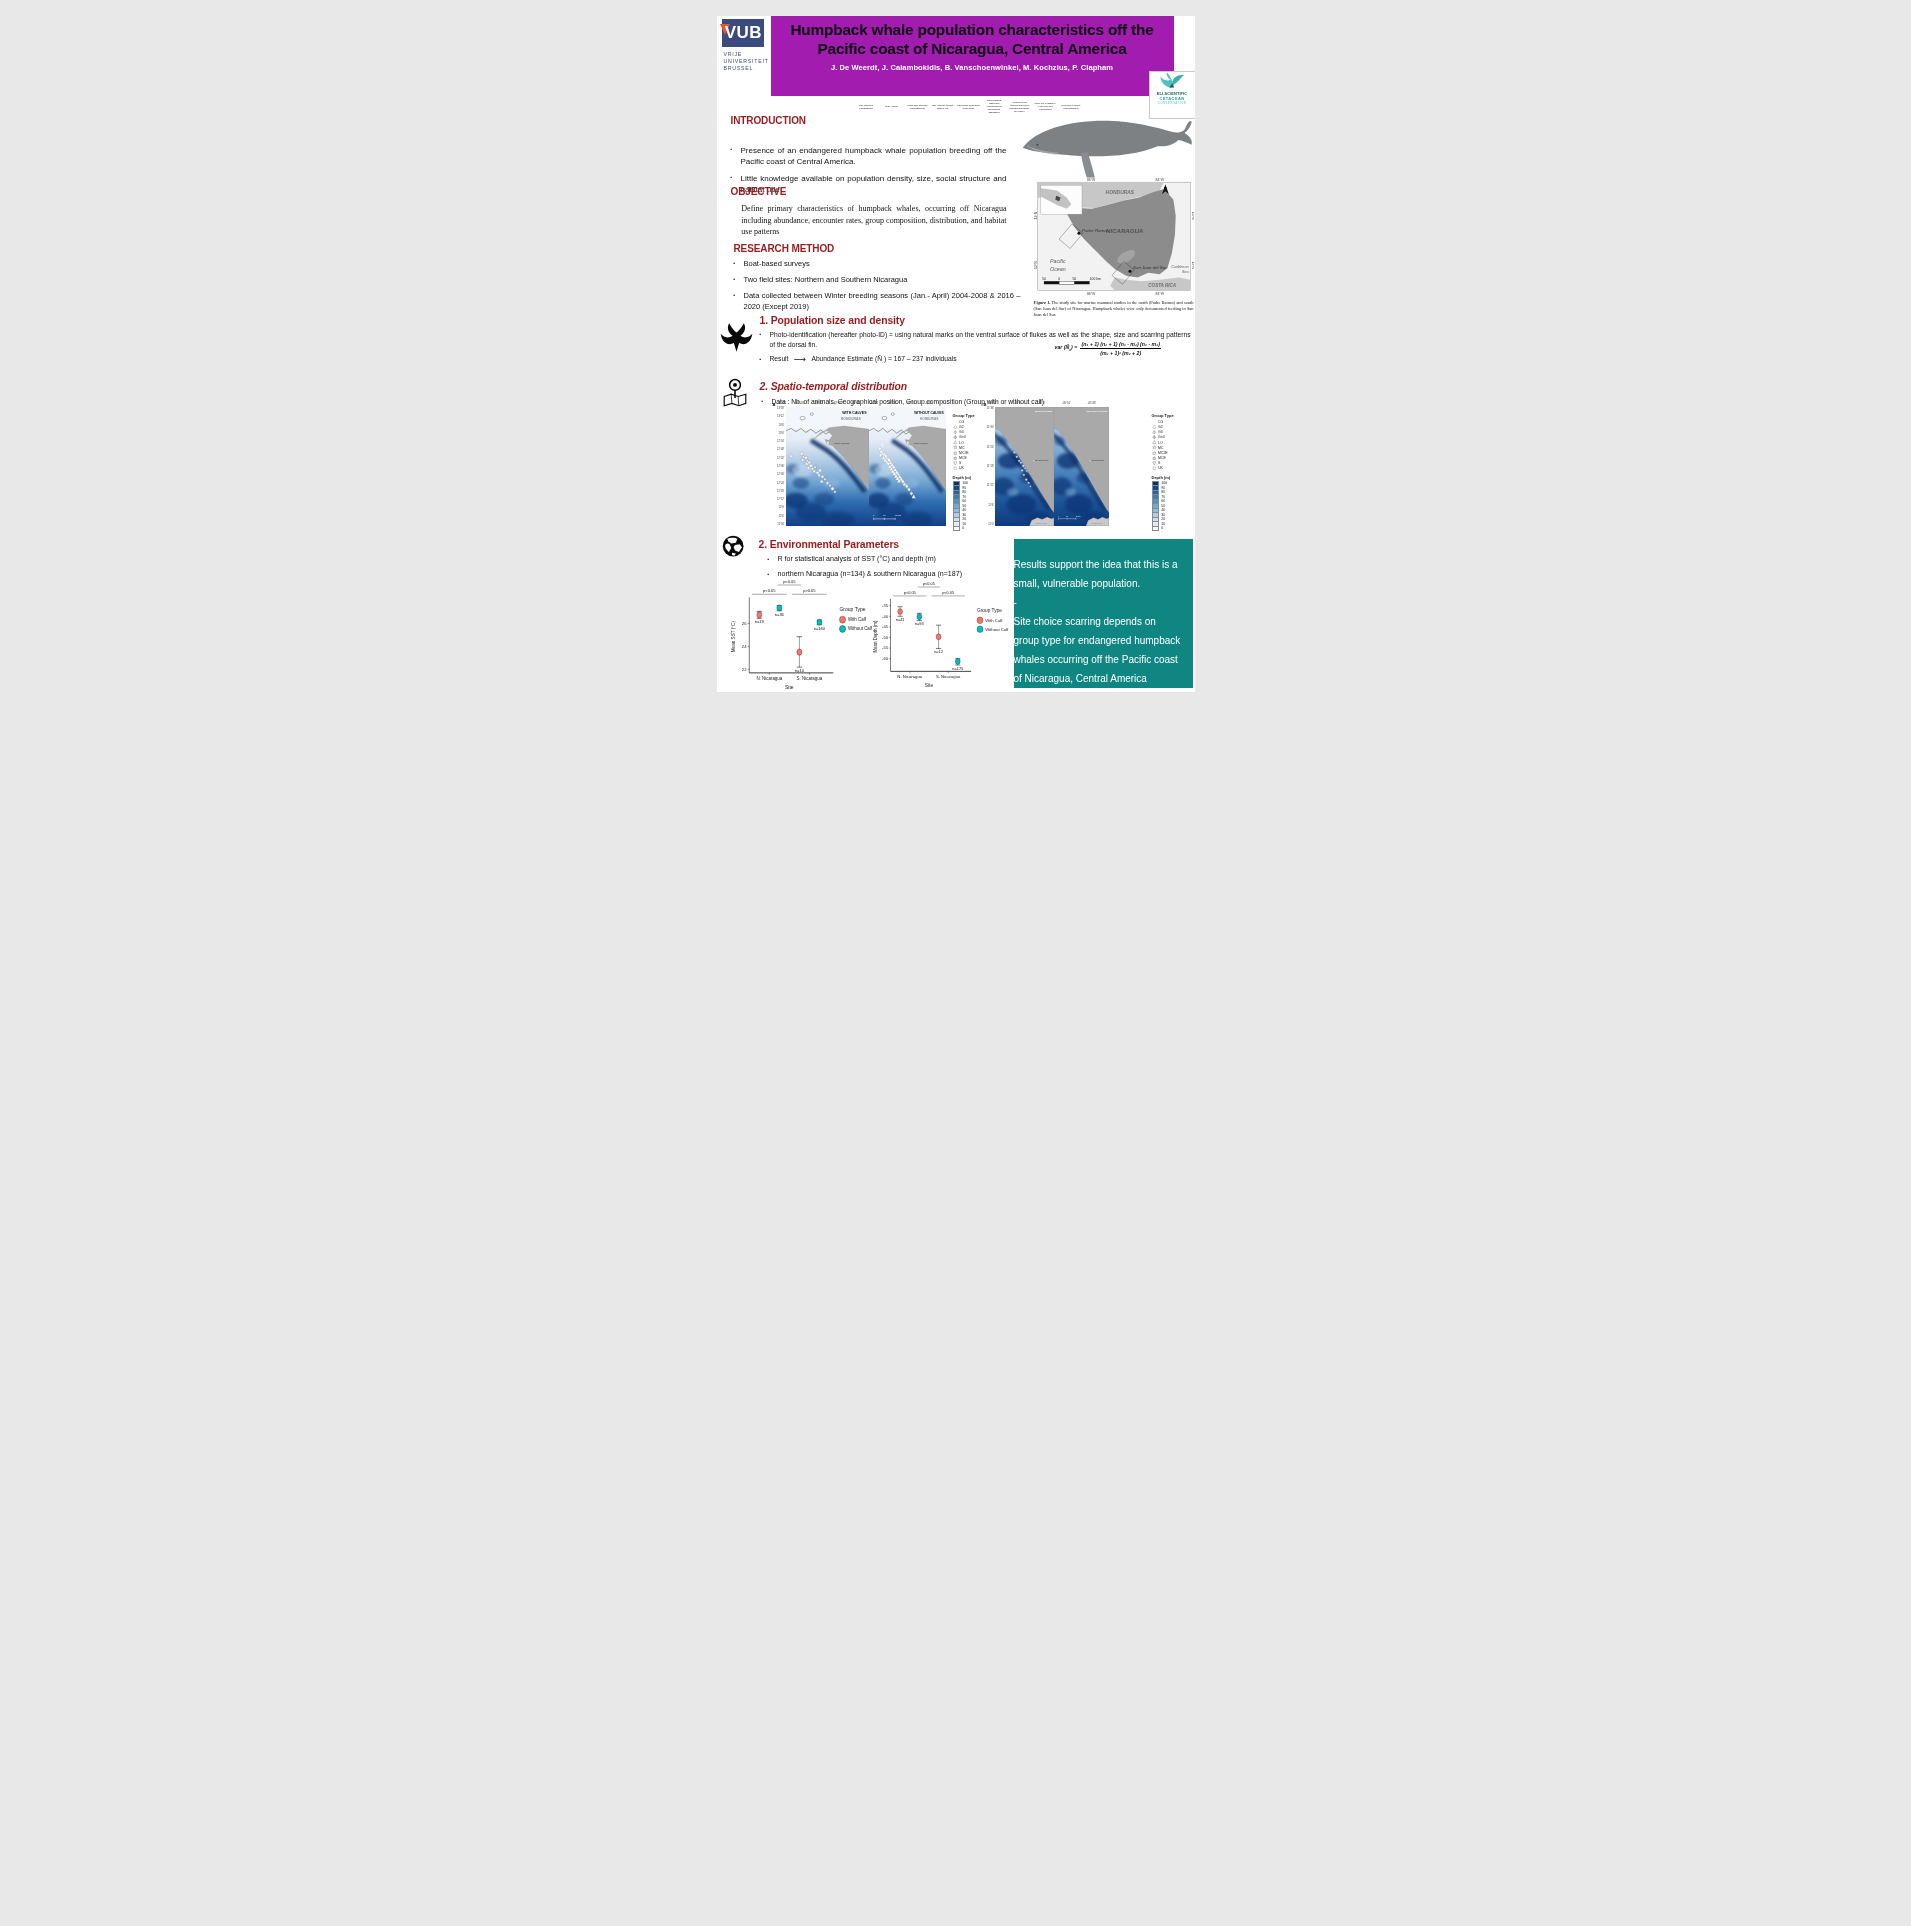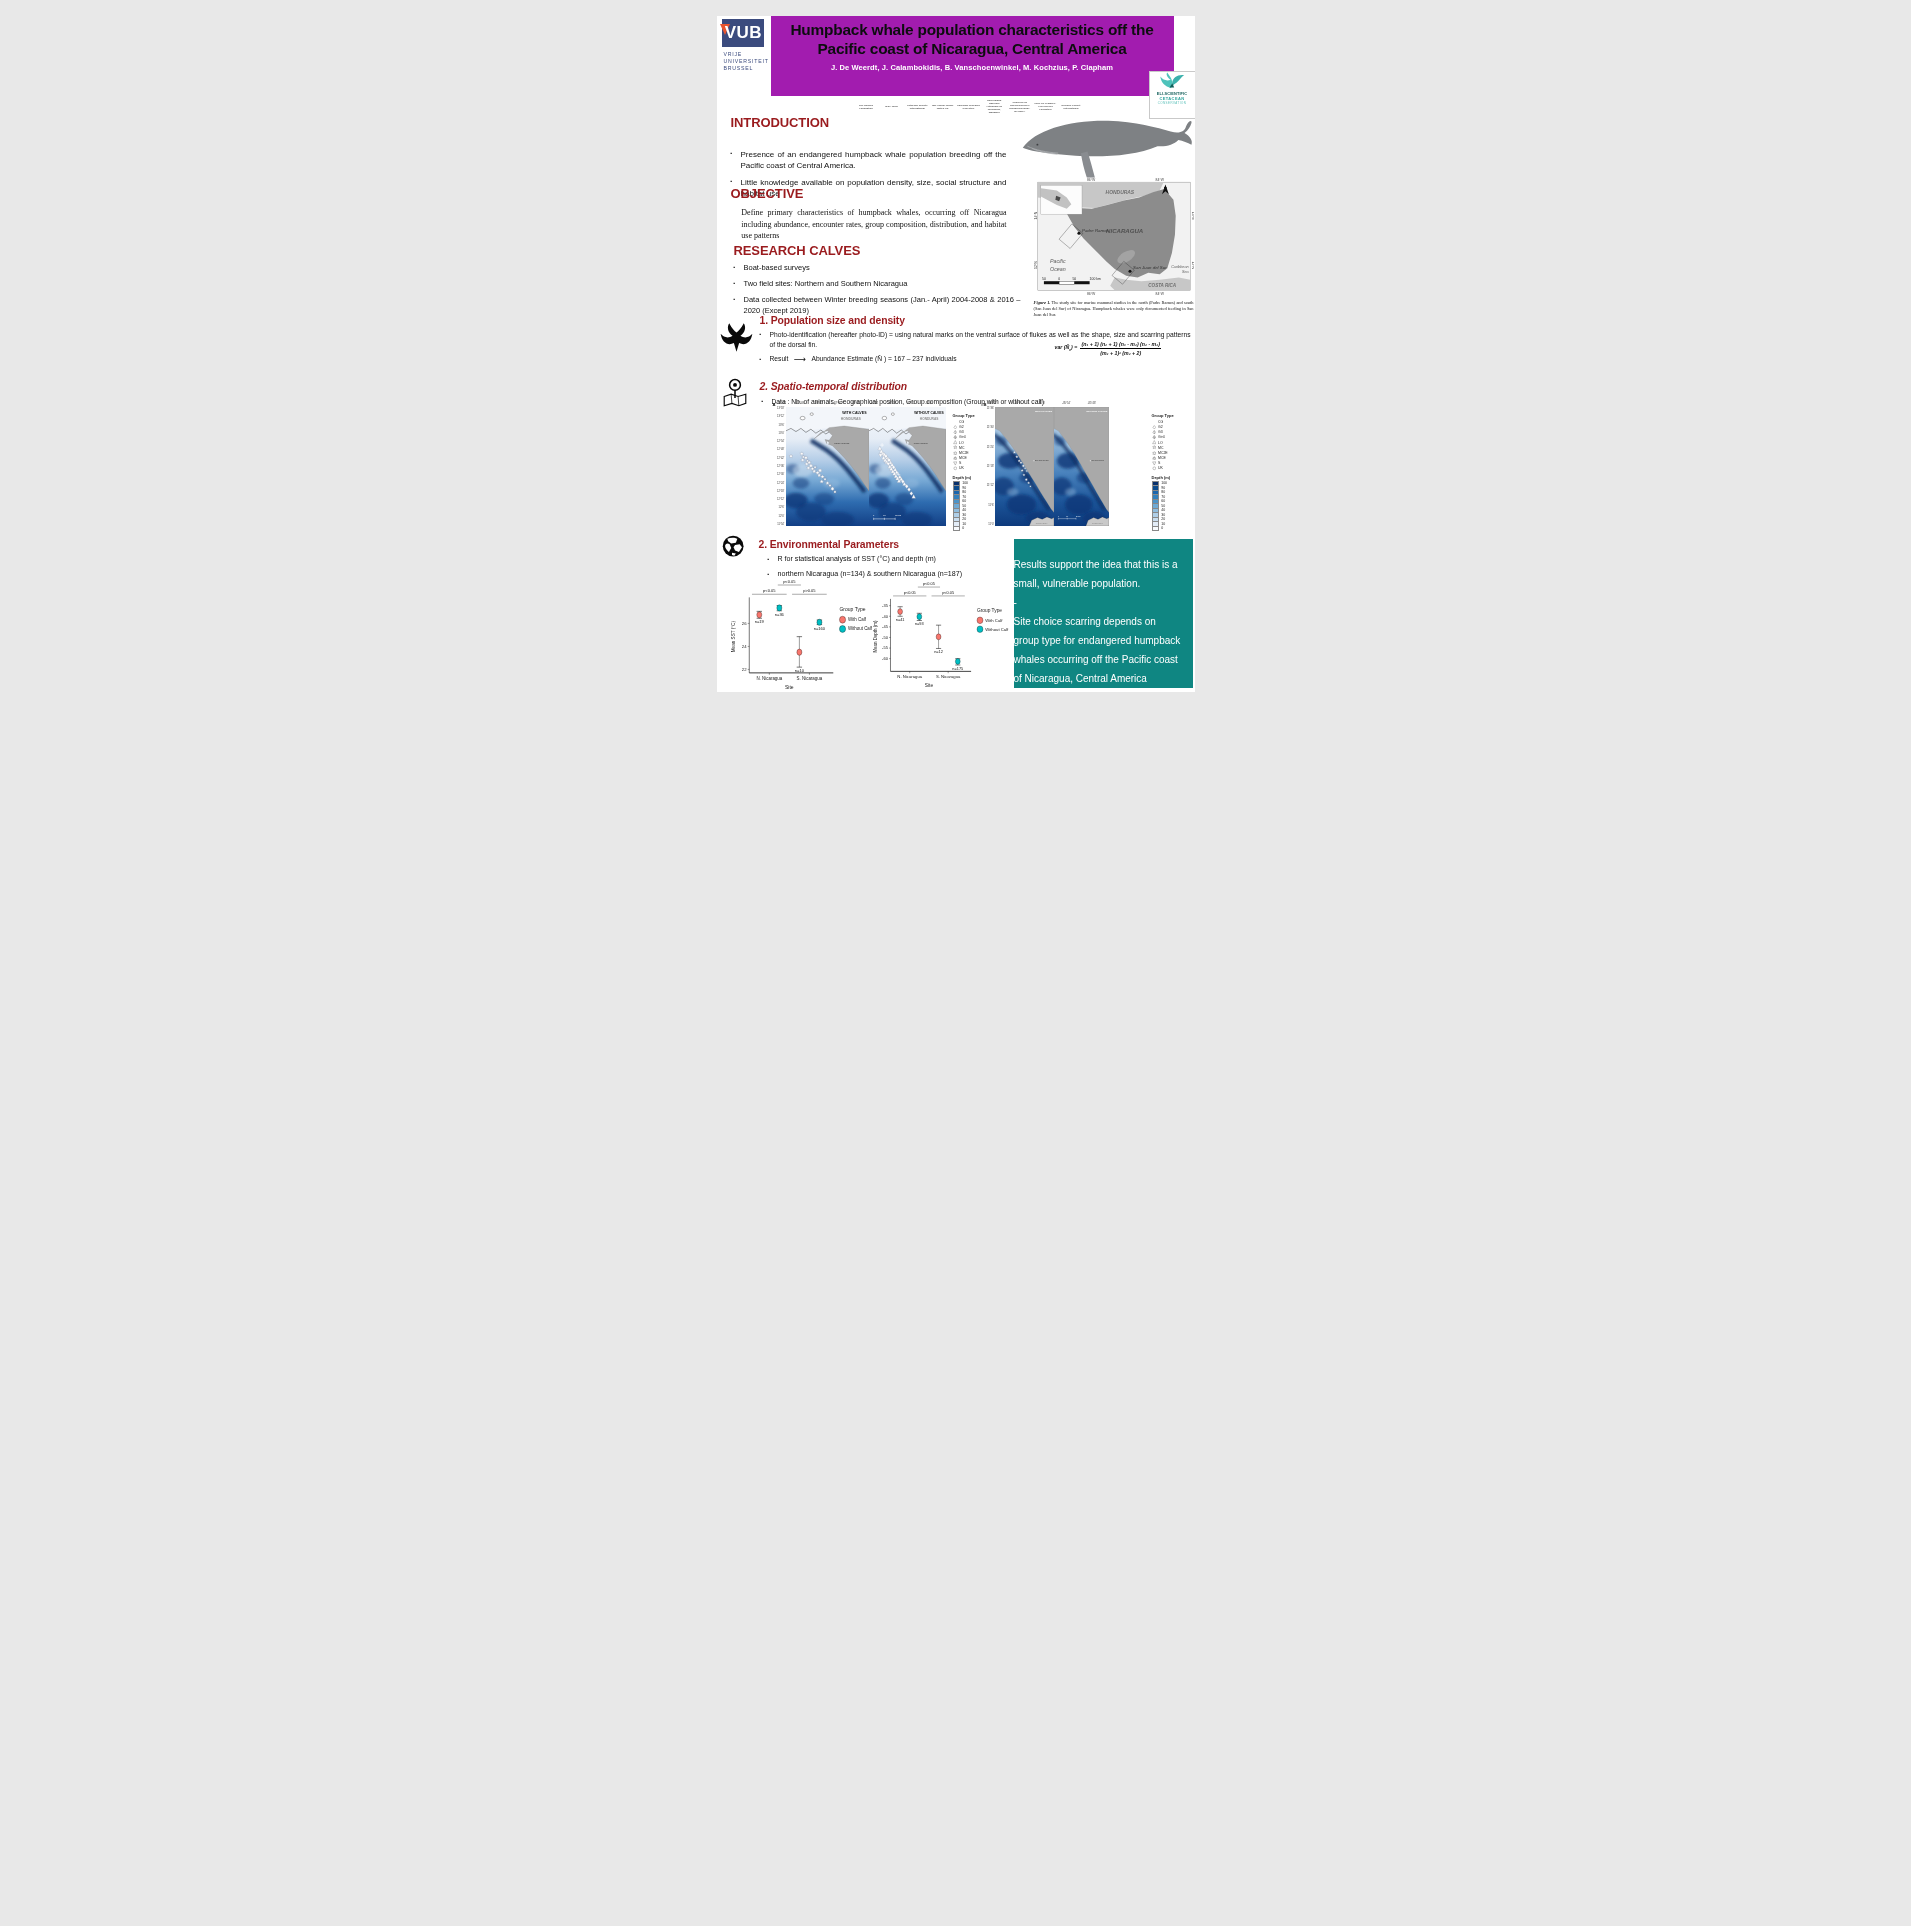--- a/index.html
+++ b/index.html
@@ -18,21 +18,21 @@
   #vub-name{margin-top:3.9px;margin-left:2.3px;color:#3B4B7E;font-size:5.2px;letter-spacing:0.8px;line-height:1.35;font-weight:500;}
   #eli-box{left:432px;top:55px;width:45px;height:46px;background:#fff;border:0.4px solid #c9c9c9;z-index:6;text-align:center;}
   .eli-l1{font-size:3.9px;font-weight:800;color:#15605c;letter-spacing:0.1px;}
   .eli-l2{font-size:4px;font-weight:800;color:#2fa39c;letter-spacing:0.4px;}
   .eli-l3{font-size:2.9px;color:#54bdb6;letter-spacing:0.5px;}
   
   #logos-row{left:138px;top:82px;width:228px;height:17.7px;display:flex;align-items:center;justify-content:space-between;}
   .logo-chip{font-size:2.5px;color:#555;text-align:center;width:23px;line-height:1.2;font-weight:700;}
   
   .sec-heading{color:#9A1B1E;font-weight:800;letter-spacing:-0.1px;}
-  .h-big{font-size:13px;}
+  .h-big{font-size:10px;}
   .h-num{font-size:10.4px;}
   .bullets{list-style:none;margin:0;padding:0;}
   .bullets li{display:flex;margin-bottom:5.4px;}
   .bullets .bm{flex:0 0 10px;font-size:5px;line-height:1.9;}
   .bullets .bt{flex:1;text-align:justify;}
   .body-20{font-size:8px;line-height:1.42;color:#111;}
   .body-19{font-size:7.5px;line-height:1.42;color:#111;}
   .body-17{font-size:6.7px;line-height:1.45;color:#111;}
   #objective-text{margin-left:10.8px;text-align:justify;}
   
@@ -133,21 +133,21 @@
         </li>
       </ul>
   </div>
 
   <div class="abs" style="left:14px;top:170px;width:276px;">
     <div class="sec-heading h-big">OBJECTIVE</div>
     <div class="body-20" id="objective-text" style="margin-top:6.2px;font-family:Liberation Serif, serif;">Define primary characteristics of humpback whales, occurring off Nicaragua including abundance, encounter rates, group composition, distribution, and habitat use patterns</div>
   </div>
 
   <div class="abs" style="left:17px;top:227px;width:287px;">
-    <div class="sec-heading h-big">RESEARCH CALVES</div>
+    <div class="sec-heading h-big">RESEARCH METHOD</div>
     <ul class="bullets body-19" id="rm-bullets" style="margin-top:5.4px;">
         <li>
           <span class="bm">▪</span>
           <span class="bt">Boat-based surveys</span>
         </li>
         <li>
           <span class="bm">▪</span>
           <span class="bt">Two field sites: Northern and Southern Nicaragua</span>
         </li>
         <li>

